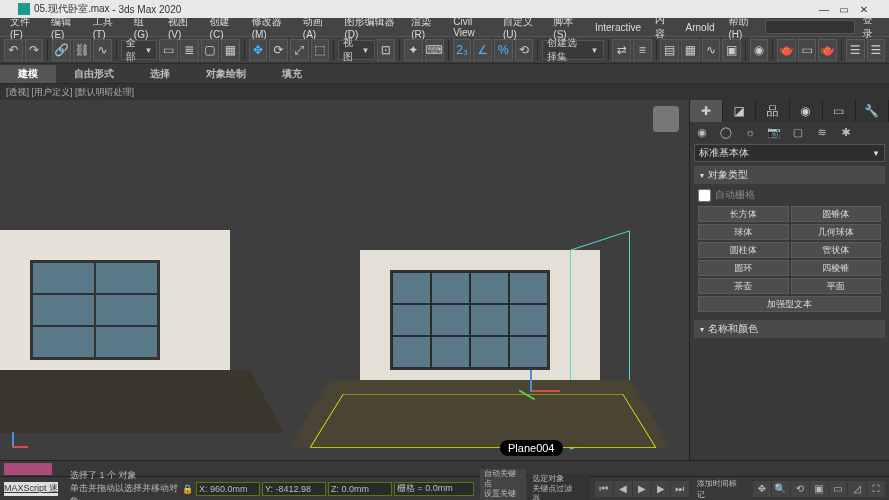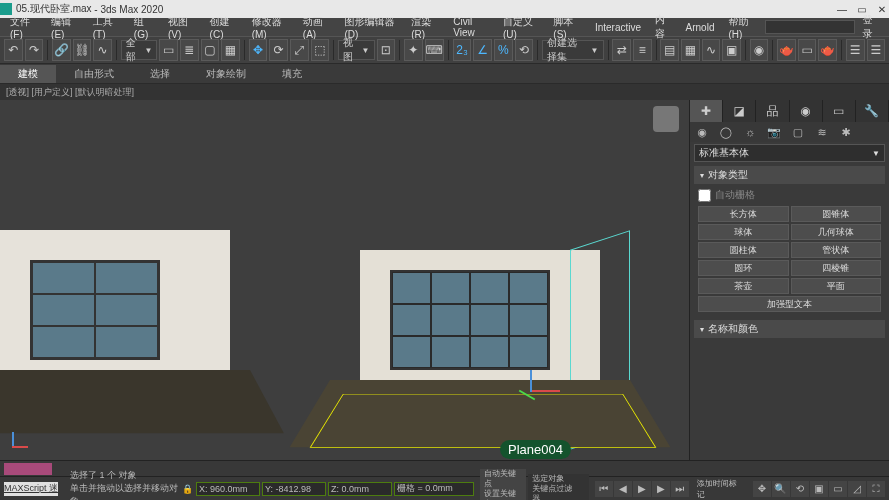--- a/index.html
+++ b/index.html
@@ -1,39 +1,39 @@
 <!DOCTYPE html>
 <html><head>
 <meta charset="utf-8">
 <style>
 * { margin: 0; padding: 0; box-sizing: border-box; font-family: "Microsoft YaHei", Arial, sans-serif; }
 body { width: 889px; height: 500px; background: #3a3a3a; color: #ccc; font-size: 10px; overflow: hidden; position: relative; }
 
 
-.titlebar { height: 18px; background: #e8e8e8; display: flex; align-items: center; padding: 0 0; color: #333; font-size: 10px; }
+.titlebar { height: 18px; background: #e8e8e8; display: flex; align-items: center; padding: 0 18px; color: #333; font-size: 10px; }
 .titlebar .icon3ds { width: 12px; height: 12px; background: #1a9c8c; margin-right: 4px; }
 .titlebar-controls { margin-left: auto; display: flex; gap: 6px; }
 .titlebar-controls span { width: 14px; text-align: center; cursor: pointer; }
 
 
 .menubar { height: 18px; background: #444; display: flex; align-items: center; padding: 0 4px; gap: 2px; font-size: 10px; }
 .menubar .item { padding: 1px 6px; color: #ddd; cursor: pointer; }
 .menubar input.search { margin-left: auto; width: 90px; height: 14px; background: #333; border: 1px solid #555; color: #ccc; padding: 0 4px; font-size: 10px; }
 .menubar .user { padding: 0 6px; color: #ddd; }
 
 
 .toolbar { height: 28px; background: #404040; border-top: 1px solid #555; border-bottom: 1px solid #2a2a2a; display: flex; align-items: center; padding: 0 4px; gap: 2px; }
 .tb-btn { width: 22px; height: 22px; background: #484848; border: 1px solid #5a5a5a; display: flex; align-items: center; justify-content: center; color: #ccc; font-size: 12px; cursor: pointer; }
 .tb-btn.accent { color: #4db8ff; }
 .tb-sep { width: 1px; height: 20px; background: #2a2a2a; margin: 0 2px; }
 .tb-dropdown { height: 20px; background: #3a3a3a; border: 1px solid #555; color: #ccc; padding: 0 4px; font-size: 10px; display: flex; align-items: center; gap: 4px; }
 .tb-dropdown .caret { font-size: 8px; }
 
 
-.ribbon { height: 20px; background: #3a3a3a; border-bottom: 1px solid #2a2a2a; display: flex; align-items: center; font-size: 10px; }
+.ribbon { height: 20px; background: #3a3a3a; border-bottom: 1px solid #2a2a2a; display: flex; align-items: center; font-size: 10px; font-weight: bold; }
 .ribbon .tab { padding: 2px 18px; color: #bbb; cursor: pointer; }
 .ribbon .tab.active { background: #555; color: #fff; }
 
 
 .scenebar { height: 16px; background: #333; padding: 0 6px; display: flex; align-items: center; color: #aaa; font-size: 9px; }
 
 
 .main { position: absolute; top: 100px; bottom: 40px; left: 0; right: 0; display: flex; }
 .viewport { flex: 1; background: #3e3e3e; position: relative; overflow: hidden; }
 .viewcube { position: absolute; top: 6px; right: 10px; width: 26px; height: 26px; background: #777; border-radius: 4px; }
@@ -45,21 +45,21 @@
 .room { position: absolute; }
 .room1 { left: -30px; top: 130px; width: 280px; height: 220px; }
 .room2 { left: 330px; top: 140px; width: 320px; height: 230px; }
 .wall { position: absolute; background: #d8d4cc; }
 .floor { position: absolute; background: #4a4638; transform-origin: top center; }
 .window { position: absolute; background: #5a7a8a; border: 2px solid #333; }
 .window-grid { position: absolute; inset: 0; display: grid; }
 .selection-outline { position: absolute; border: 1px solid #e8e800; pointer-events: none; }
 .cyan-outline { position: absolute; border: 1px solid #5ad8d0; pointer-events: none; }
 .gizmo-center { position: absolute; width: 50px; height: 50px; }
-.tooltip-pill { position: absolute; padding: 2px 8px; background: #14532d; color: #fff; border-radius: 10px; font-size: 13px; }
+.tooltip-pill { position: absolute; padding: 2px 8px; background: #000000; color: #fff; border-radius: 10px; font-size: 11px; }
 
 
 .cmdpanel { width: 200px; background: #3a3a3a; border-left: 1px solid #222; display: flex; flex-direction: column; }
 .cmd-tabs { height: 22px; display: flex; background: #333; }
 .cmd-tabs .ct { flex: 1; display: flex; align-items: center; justify-content: center; color: #ccc; border-right: 1px solid #222; cursor: pointer; font-size: 12px; }
 .cmd-tabs .ct.active { background: #555; }
 .cmd-subtabs { height: 20px; display: flex; background: #383838; }
 .cmd-subtabs .st { width: 24px; display: flex; align-items: center; justify-content: center; color: #bbb; font-size: 11px; cursor: pointer; }
 .cmd-dropdown { margin: 2px 4px; height: 18px; background: #2e2e2e; border: 1px solid #555; display: flex; align-items: center; padding: 0 4px; font-size: 10px; color: #ddd; }
 .cmd-dropdown .caret { margin-left: auto; font-size: 8px; }

